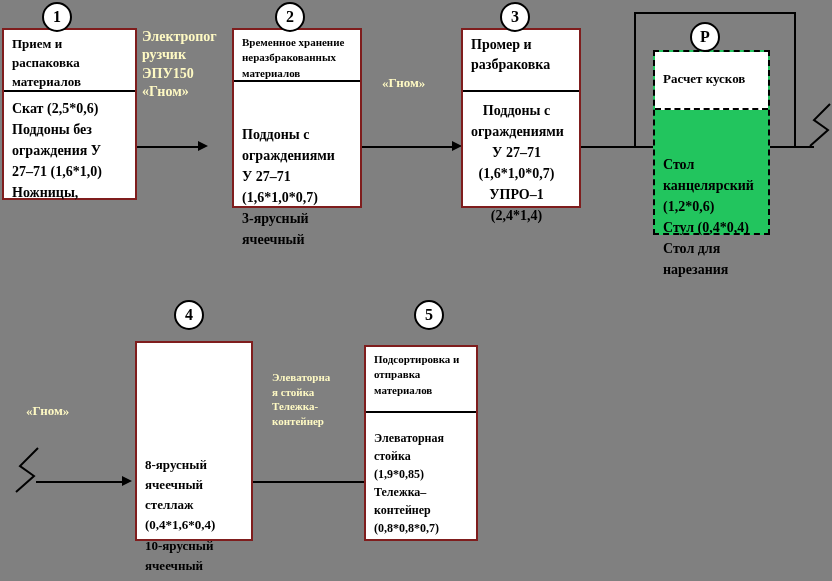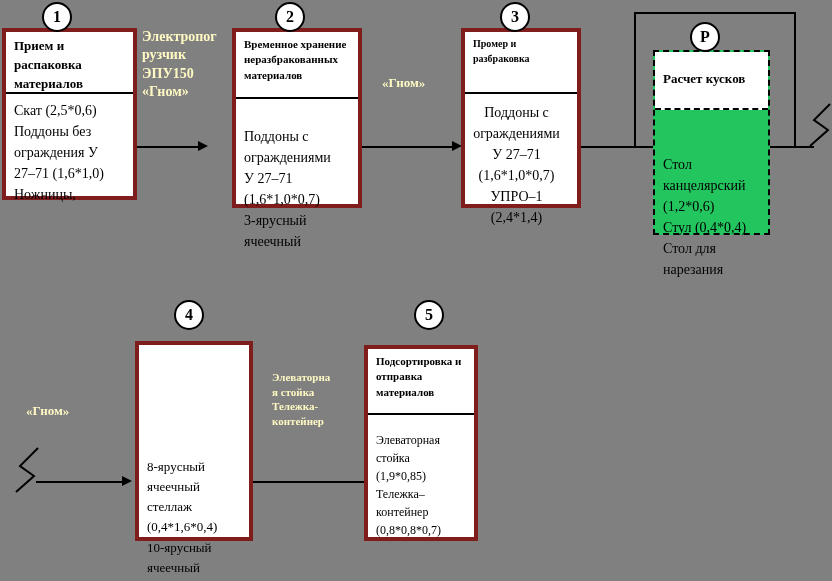--- a/index.html
+++ b/index.html
@@ -16,41 +16,41 @@
   }
   #canvas {
     position: relative;
     width: 832px;
     height: 581px;
   }
   
   .pbox {
     position: absolute;
     background: #ffffff;
-    border: 4px solid #7f1d1d;
+    border: 2px solid #7f1d1d;
     box-sizing: border-box;
     overflow: visible;
   }
   .pbox .hdr {
     position: absolute;
     left: 0; right: 0; top: 0;
     box-sizing: border-box;
     border-bottom: 2px solid #000000;
     background: #ffffff;
     padding: 5px 6px 0 8px;
     font-weight: bold;
     color: #000;
     overflow: hidden;
   }
   .pbox .bdy {
     position: absolute;
     left: 0; right: 0;
     box-sizing: border-box;
     padding: 2px 17px 0 8px;
-    font-weight: normal;
+    font-weight: bold;
     color: #000;
     background: transparent;
     white-space: pre-line;
   }
   
   .pbox.dashed {
     border: 2px dashed #000000;
     background: #22c55e;
   }
   .pbox.dashed .hdr {
@@ -135,30 +135,30 @@
 Ножницы,</div>
   </div>
 
   <div class="flabel" style="left:142px; top:28px; width:96px; font-size:14px;">Электропог
 рузчик
 ЭПУ150
 «Гном»</div>
 
   <div class="bubble" style="left:275px; top:2px;">2</div>
   <div class="pbox" style="left:232px; top:28px; width:130px; height:180px;">
-    <div class="hdr" style="height:67px; font-size:11px; line-height:1.4;">Временное хранение неразбракованных материалов</div>
+    <div class="hdr" style="height:52px; font-size:11px; line-height:1.4;">Временное хранение неразбракованных материалов</div>
     <div class="bdy" style="top:92px; font-size:14px; line-height:1.5;">Поддоны с ограждениями У 27–71 (1,6*1,0*0,7)
 3-ярусный ячеечный</div>
   </div>
 
   <div class="flabel" style="left:382px; top:74px; font-size:13px;">«Гном»</div>
 
   <div class="bubble" style="left:500px; top:2px;">3</div>
   <div class="pbox" style="left:461px; top:28px; width:120px; height:180px;">
-    <div class="hdr" style="height:62px; font-size:10px; line-height:1.45;">Промер и разбраковка</div>
+    <div class="hdr" style="height:62px; font-size:14px; line-height:1.45;">Промер и разбраковка</div>
     <div class="bdy" style="top:68px; font-size:14px; line-height:1.5;text-align:center;">Поддоны с ограждениями У 27–71 (1,6*1,0*0,7) УПРО–1 (2,4*1,4)</div>
   </div>
 
   <div class="bubble" style="left:690px; top:22px;">Р</div>
   <div class="pbox dashed" style="left:653px; top:50px; width:117px; height:185px; z-index:5;">
     <div class="hdr" style="height:58px; font-size:13px; line-height:1.45; padding-top:18px;">Расчет кусков</div>
     <div class="bdy" style="top:100px; font-size:14px; line-height:1.5;">Стол канцелярский (1,2*0,6)
 Стул (0,4*0,4)
 Стол для нарезания</div>
   </div>

